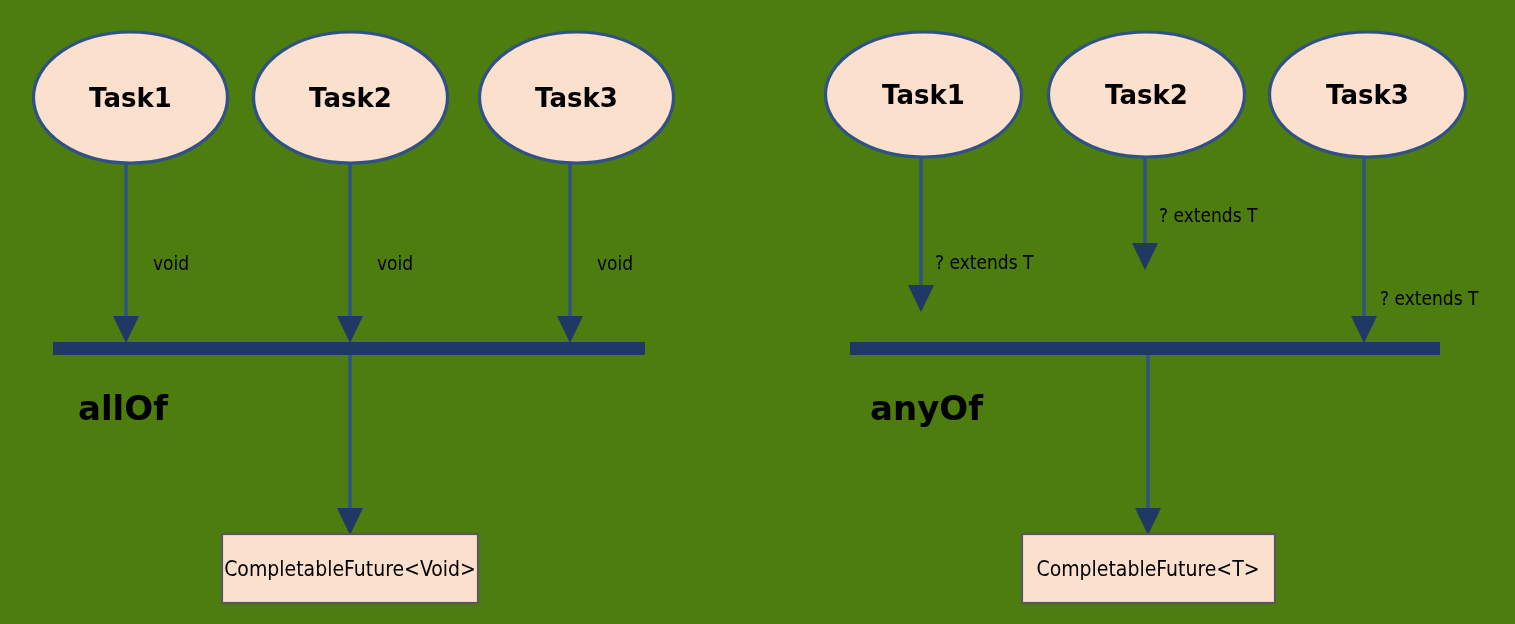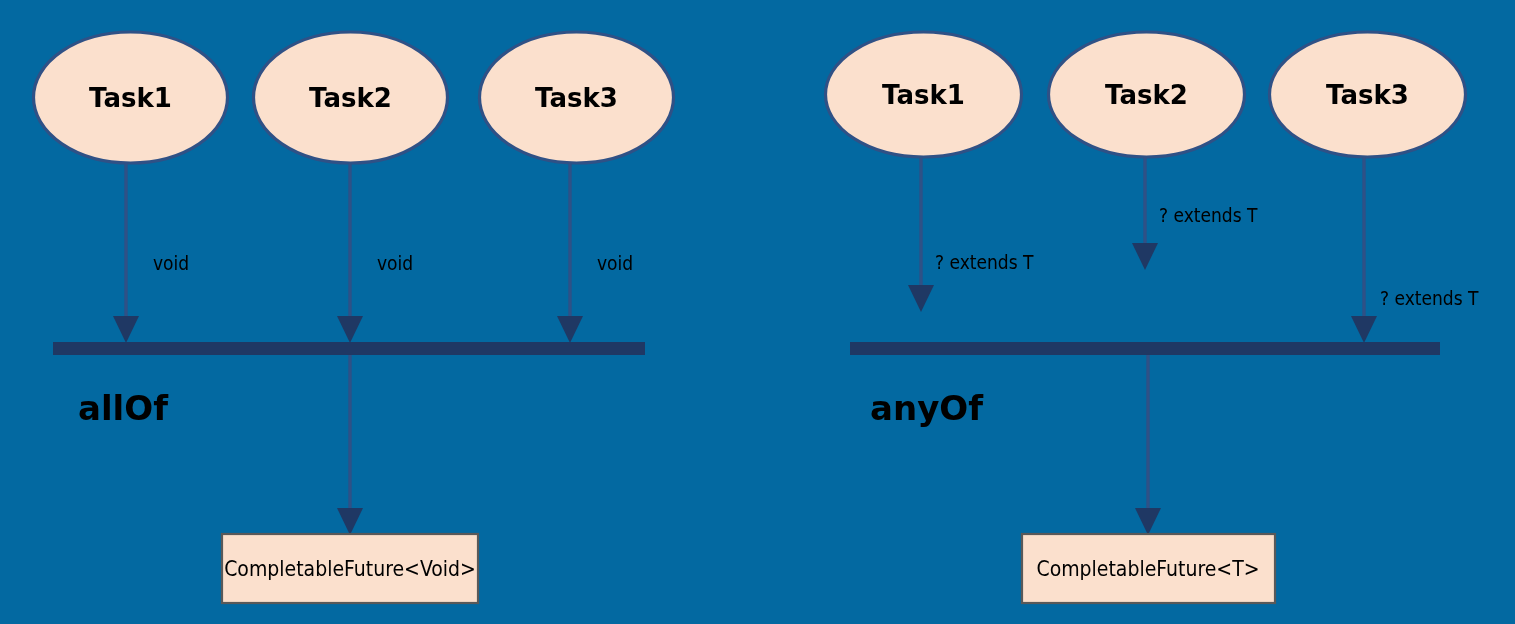--- a/index.html
+++ b/index.html
@@ -7,21 +7,21 @@
     padding: 0;
     background: #ffffff;
   }
   body {
     font-family: "Liberation Sans", sans-serif;
   }
   #canvas {
     position: relative;
     width: 1515px;
     height: 624px;
-    background: #0369a1;
+    background: #4d7c0f;
     overflow: hidden;
   }
   svg.diagram {
     position: absolute;
     top: 0;
     left: 0;
     width: 1515px;
     height: 624px;
   }
   .node-ellipse {

